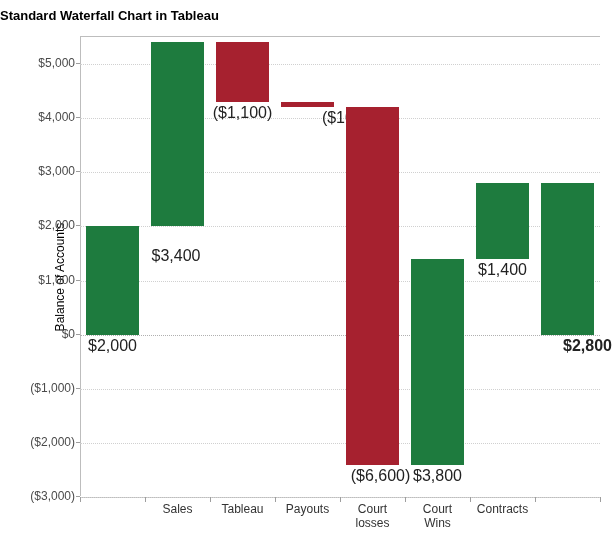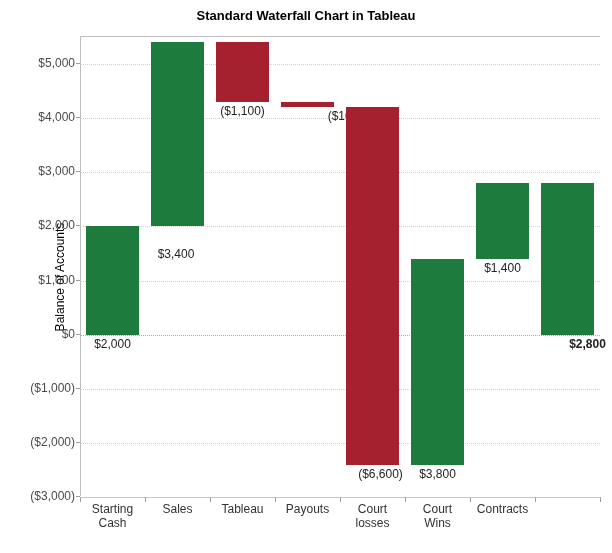--- a/index.html
+++ b/index.html
@@ -13,21 +13,20 @@
   .chart-wrap {
     position: relative;
     width: 612px;
     height: 553px;
   }
   .title {
     position: absolute;
     top: 8px;
     left: 0;
     right: 0;
-    text-align: center;
     font-weight: bold;
     font-size: 13px;
   }
   .ylabel {
     position: absolute;
     left: 6px;
     top: 50%;
     transform: translateY(-50%) rotate(-90deg);
     transform-origin: center;
     font-size: 12px;
@@ -93,21 +92,21 @@
     line-height: 1.15;
   }
   .bar {
     position: absolute;
     box-sizing: border-box;
   }
   .bar.pos { background: #1e7b3e; }
   .bar.neg { background: #a6212f; }
   .data-label {
     position: absolute;
-    font-size: 12px;
+    font-size: 16px;
     color: #222;
     text-align: center;
     transform: translateX(-50%);
     white-space: nowrap;
   }
   .bold { font-weight: bold; }
   .x-tick {
     position: absolute;
     top: 0;
     width: 0;
@@ -148,21 +147,20 @@
       <div class="data-label" style="left: 292.5px; top: 429.529px; margin-left: 8px;">($6,600)</div>
       <div class="bar pos" style="left: 330.85px; top: 221.882px; width: 53.3px; height: 205.647px;"></div>
       <div class="data-label" style="left: 357.5px; top: 429.529px;">$3,800</div>
       <div class="bar pos" style="left: 395.85px; top: 146.118px; width: 53.3px; height: 75.7647px;"></div>
       <div class="data-label" style="left: 422.5px; top: 223.882px;">$1,400</div>
       <div class="bar pos" style="left: 460.85px; top: 146.118px; width: 53.3px; height: 151.529px;"></div>
       <div class="data-label bold" style="left: 487.5px; top: 299.647px; padding-left: 40px;">$2,800</div>
     </div>
 
   <div class="x-area" id="x-area">
-      <div class="x-label" style="left: 0px; width: 65px;">Starting<br>Cash</div>
       <div class="x-tick" style="left: 0px;"></div>
       <div class="x-tick" style="left: 65px;"></div>
       <div class="x-label" style="left: 65px; width: 65px;">Sales</div>
       <div class="x-tick" style="left: 130px;"></div>
       <div class="x-label" style="left: 130px; width: 65px;">Tableau</div>
       <div class="x-tick" style="left: 195px;"></div>
       <div class="x-label" style="left: 195px; width: 65px;">Payouts</div>
       <div class="x-tick" style="left: 260px;"></div>
       <div class="x-label" style="left: 260px; width: 65px;">Court<br>losses</div>
       <div class="x-tick" style="left: 325px;"></div>

